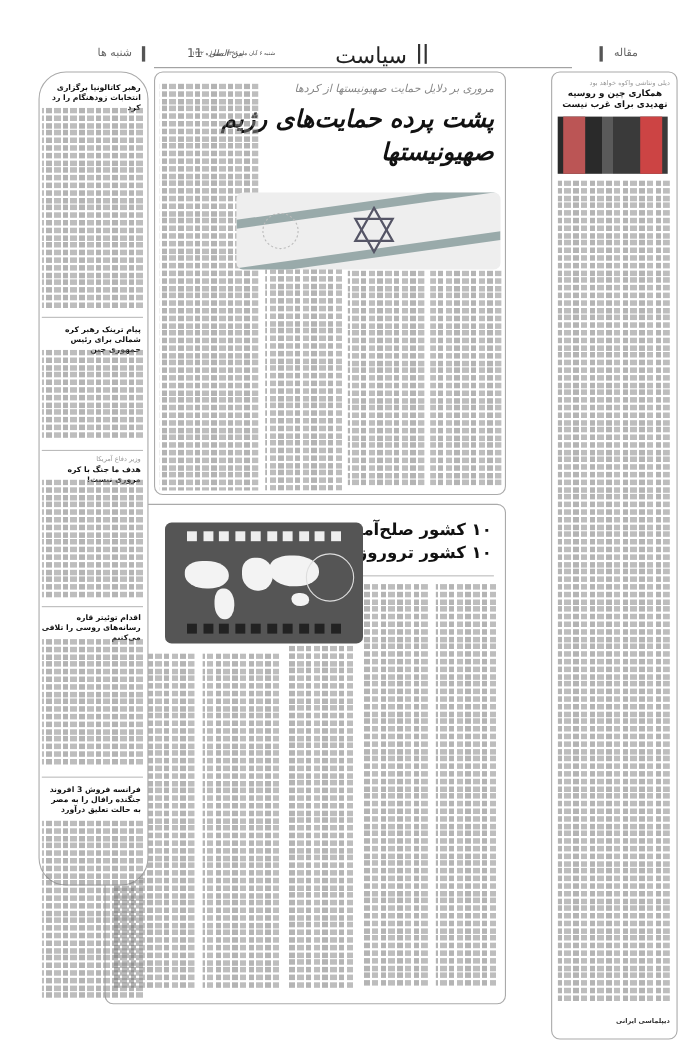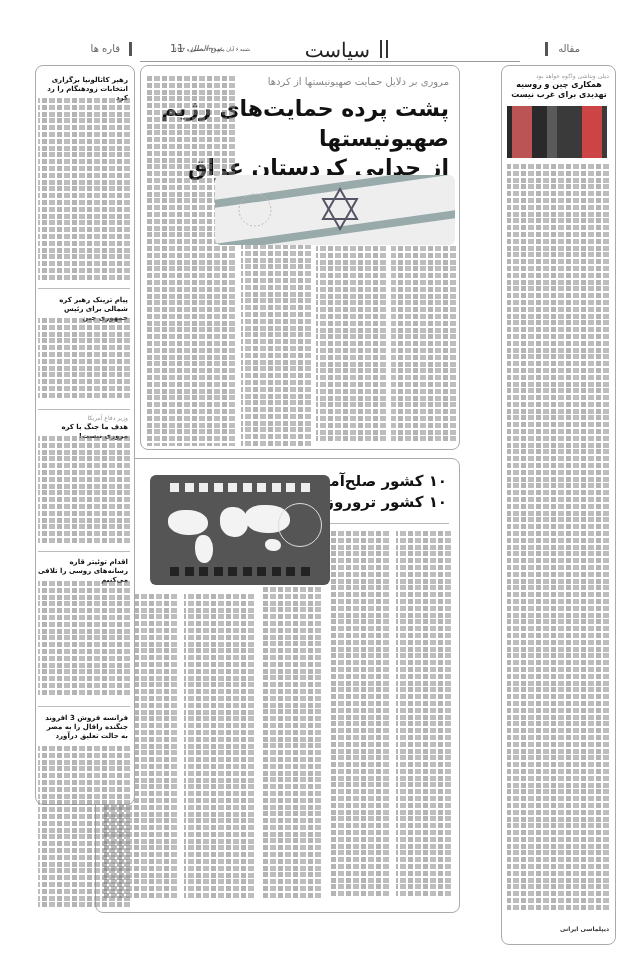--- a/index.html
+++ b/index.html
@@ -17,23 +17,23 @@
   .tag-bar { position: absolute; top: 2px; width: 3px; height: 14px; background: #555; }
   .logo { position: absolute; right: 150px; top: -2px; font-family: "DejaVu Serif", serif; font-size: 20px; color: #222; }
   .logo-bars { position: absolute; right: 132px; top: 0px; width: 8px; height: 18px; border-left: 2px solid #333; border-right: 2px solid #333; }
   .dateline { position: absolute; right: 270px; top: 6px; font-size: 5px; color: #444; }
   .intl { position: absolute; left: 50px; top: 4px; font-size: 8px; color: #555; font-style: italic; }
   .intl-num { position: absolute; left: 30px; top: 2px; font-size: 11px; color: #555; }
 
   
   .box { position: absolute; border: 1px solid #aaa; border-radius: 8px; background: #fff; }
   .box-right { right: 4px; top: 65px; width: 115px; height: 880px; }
-  .box-main { left: 140px; top: 65px; width: 320px; height: 385px; }
+  .box-main { left: 140px; top: 65px; width: 320px; height: 385px; font-style: italic; }
   .box-bottom { left: 95px; top: 458px; width: 365px; height: 455px; }
-  .box-left { left: 35px; top: 65px; width: 100px; height: 740px; }
+  .box-left { left: 35px; top: 65px; width: 100px; height: 740px; border-radius: 25px; }
 
   .text-lines { position: absolute; overflow: hidden; }
   .text-lines .ln { height: 5px; margin-bottom: 1.8px; background: repeating-linear-gradient(270deg, #888 0 6px, transparent 6px 8px, #777 8px 13px, transparent 13px 15px); opacity: 0.55; }
 
   .kicker { position: absolute; font-size: 6px; color: #999; }
   .headline { position: absolute; font-weight: bold; color: #111; text-align: right; line-height: 1.25; }
 
   .main-headline { right: 10px; top: 28px; font-size: 22px; line-height: 1.35; width: 300px; font-family: "DejaVu Sans", sans-serif; }
   .main-kicker { right: 10px; top: 10px; font-size: 10px; color: #888; }
 
@@ -62,21 +62,21 @@
   <div class="hdr hdr-mid">
     <span class="logo">سیاست</span>
     <span class="logo-bars"></span>
     <span class="dateline">شنبه ۶ آبان ماه ۱۳۹۶ - شماره ۱۳۲۲</span>
     <span class="intl">بین الملل</span>
     <span class="intl-num">11</span>
   </div>
 
   <div class="hdr hdr-left">
     <span class="tag-bar" style="right:8px;"></span>
-    <span class="section-tag" style="right:20px;font-size:10px;">قاره ها</span>
+    <span class="section-tag" style="right:20px;font-size:10px;">شنبه ها</span>
   </div>
 
   <div class="box box-right">
     <div class="kicker" style="right:6px;top:6px;">دیلی ونتاشی واکوه خواهد بود</div>
     <div class="headline" style="right:6px;top:14px;width:100px;font-size:8px;text-align:center;">همکاری چین و روسیه تهدیدی برای غرب نیست</div>
     <div class="photo">
       <span class="flagbg" style="left:5px;"></span>
       <span class="flagbg" style="right:5px;background:#c44;"></span>
     </div>
     <div class="text-lines" style="right:6px;top:98px;width:102px;height:760px;">
@@ -191,21 +191,20 @@
         <div class="ln"></div>
         <div class="ln"></div>
     </div>
     <div class="kicker" style="right:6px;bottom:12px;font-weight:bold;color:#333;">دیپلماسی ایرانی</div>
   </div>
 
   <div class="box box-main">
     <div class="kicker main-kicker">مروری بر دلایل حمایت صهیونیستها از کردها</div>
     <div class="headline main-headline">
       <div>پشت پرده حمایت‌های رژیم صهیونیستها</div>
-      <div>از جدایی کردستان عراق</div>
     </div>
     <div class="text-lines" style="left:4px;top:10px;width:90px;height:370px;">
       <div class="ln"></div>
         <div class="ln"></div>
         <div class="ln"></div>
         <div class="ln"></div>
         <div class="ln"></div>
         <div class="ln"></div>
         <div class="ln"></div>
         <div class="ln"></div>

